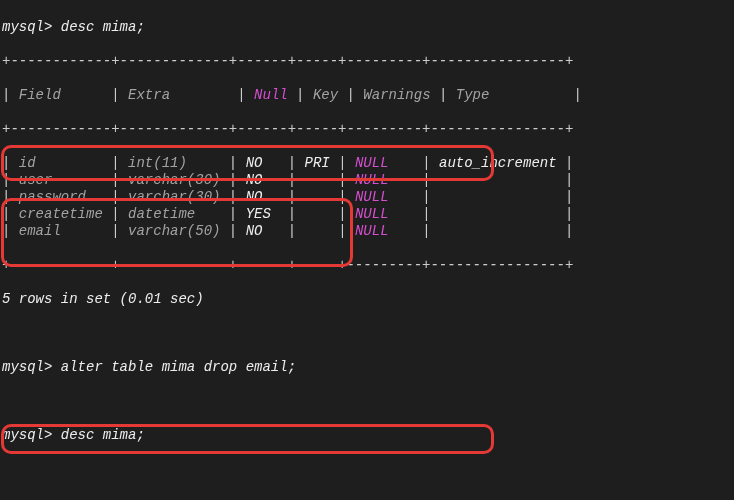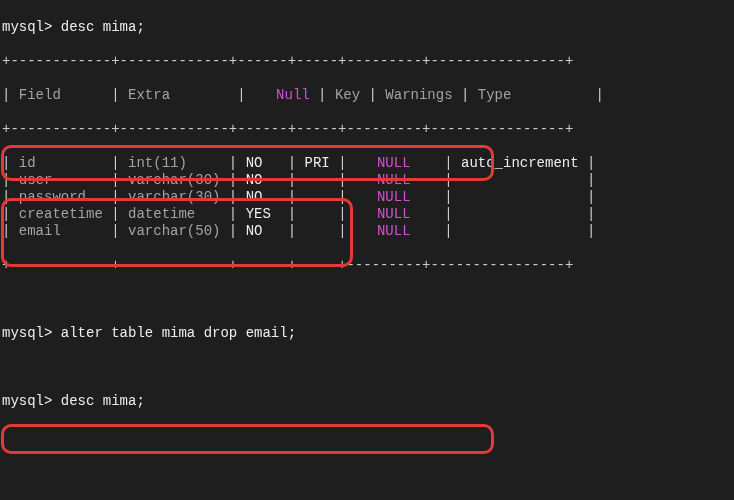--- a/index.html
+++ b/index.html
@@ -14,43 +14,44 @@
     overflow: hidden;
     line-height: 17px;
     position: relative;
   }
   .terminal {
     padding: 2px 0 0 2px;
     white-space: pre;
   }
   .white { color: #eeeeee; }
   .teal { color: #a3a3a3; }
-  .magenta { color: #d64fd1; margin-left: 22px; }
+  .magenta { color: #d64fd1; }
   .yellow { color: #dbdb2a; }
   .annot {
     position: absolute;
     border: 3px solid #e53935;
     border-radius: 10px;
     pointer-events: none;
   }
   .annot1 { left: 1px;  top: 145px; width: 487px; height: 30px; }
   .annot2 { left: 1px;  top: 198px; width: 346px; height: 63px; }
   .annot3 { left: 1px;  top: 424px; width: 487px; height: 24px; }
-  .line { display:block; }
+  .line { display:block;font-style:italic; }
 </style>
 </head>
 <body>
 
 <div class="terminal">
 <span class="line white">mysql&gt; desc mima;</span>
 <span class="line">+------------+-------------+------+-----+---------+----------------+</span>
 <span class="line"><span>| </span><span class="teal">Field     </span><span> | </span><span class="teal">Extra       </span><span> | </span><span class="magenta">Null</span><span> | </span><span class="teal">Key</span><span> | </span><span class="teal">Warnings</span><span> | </span><span class="teal">Type         </span><span> |</span></span>
 <span class="line">+------------+-------------+------+-----+---------+----------------+</span>
 <span class="line"><span>| </span><span class="teal">id        </span><span> | </span><span class="teal">int(11)    </span><span> | </span><span class="white">NO  </span><span> | </span><span class="white">PRI</span><span> | </span><span class="magenta">NULL   </span><span> | </span><span class="white">auto_increment</span><span> |</span></span><span class="line"><span>| </span><span class="teal">user      </span><span> | </span><span class="teal">varchar(30)</span><span> | </span><span class="white">NO  </span><span> | </span><span class="white">   </span><span> | </span><span class="magenta">NULL   </span><span> | </span><span class="white">              </span><span> |</span></span><span class="line"><span>| </span><span class="teal">password  </span><span> | </span><span class="teal">varchar(30)</span><span> | </span><span class="white">NO  </span><span> | </span><span class="white">   </span><span> | </span><span class="magenta">NULL   </span><span> | </span><span class="white">              </span><span> |</span></span><span class="line"><span>| </span><span class="teal">createtime</span><span> | </span><span class="teal">datetime   </span><span> | </span><span class="white">YES </span><span> | </span><span class="white">   </span><span> | </span><span class="magenta">NULL   </span><span> | </span><span class="white">              </span><span> |</span></span><span class="line"><span>| </span><span class="teal">email     </span><span> | </span><span class="teal">varchar(50)</span><span> | </span><span class="white">NO  </span><span> | </span><span class="white">   </span><span> | </span><span class="magenta">NULL   </span><span> | </span><span class="white">              </span><span> |</span></span>
 <span class="line">+------------+-------------+------+-----+---------+----------------+</span>
+<span class="line white">5 rows in set (0.01 sec)</span>
 <span class="line"> </span>
 <span class="line white">mysql&gt; alter table mima drop email;</span>
 <span class="line"> </span>
 <span class="line white">mysql&gt; desc mima;</span>
 
 
 
 
 
 

